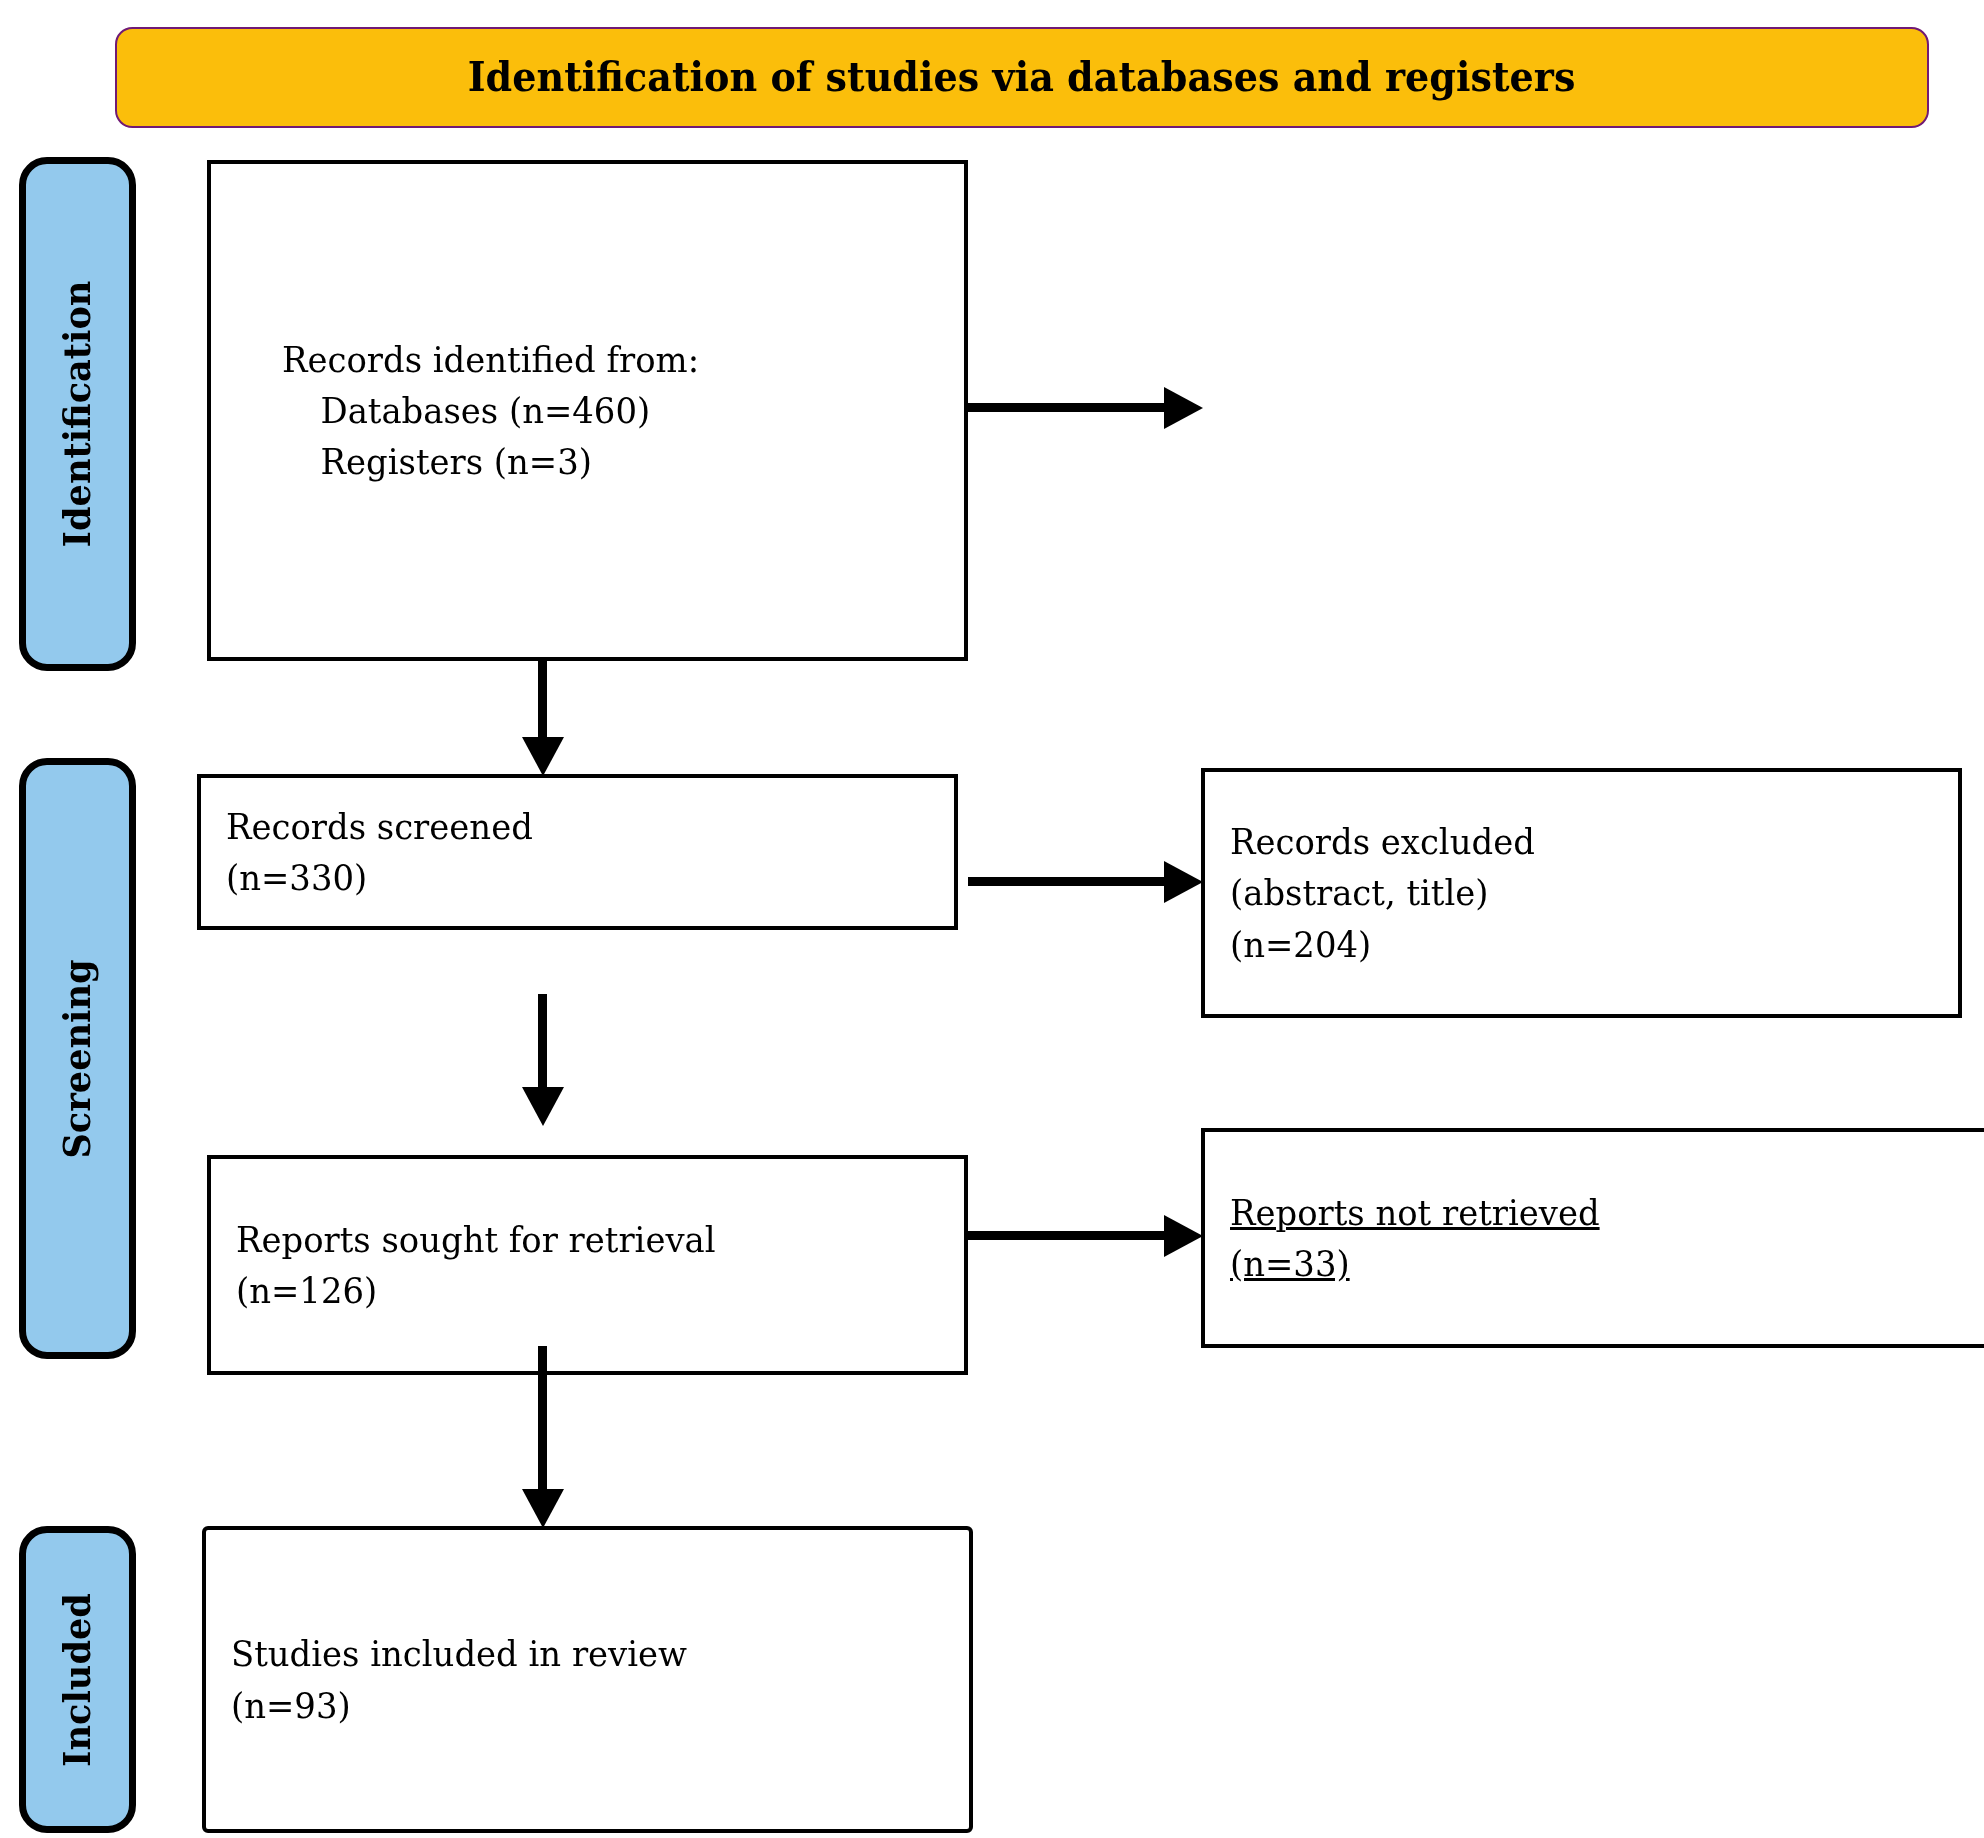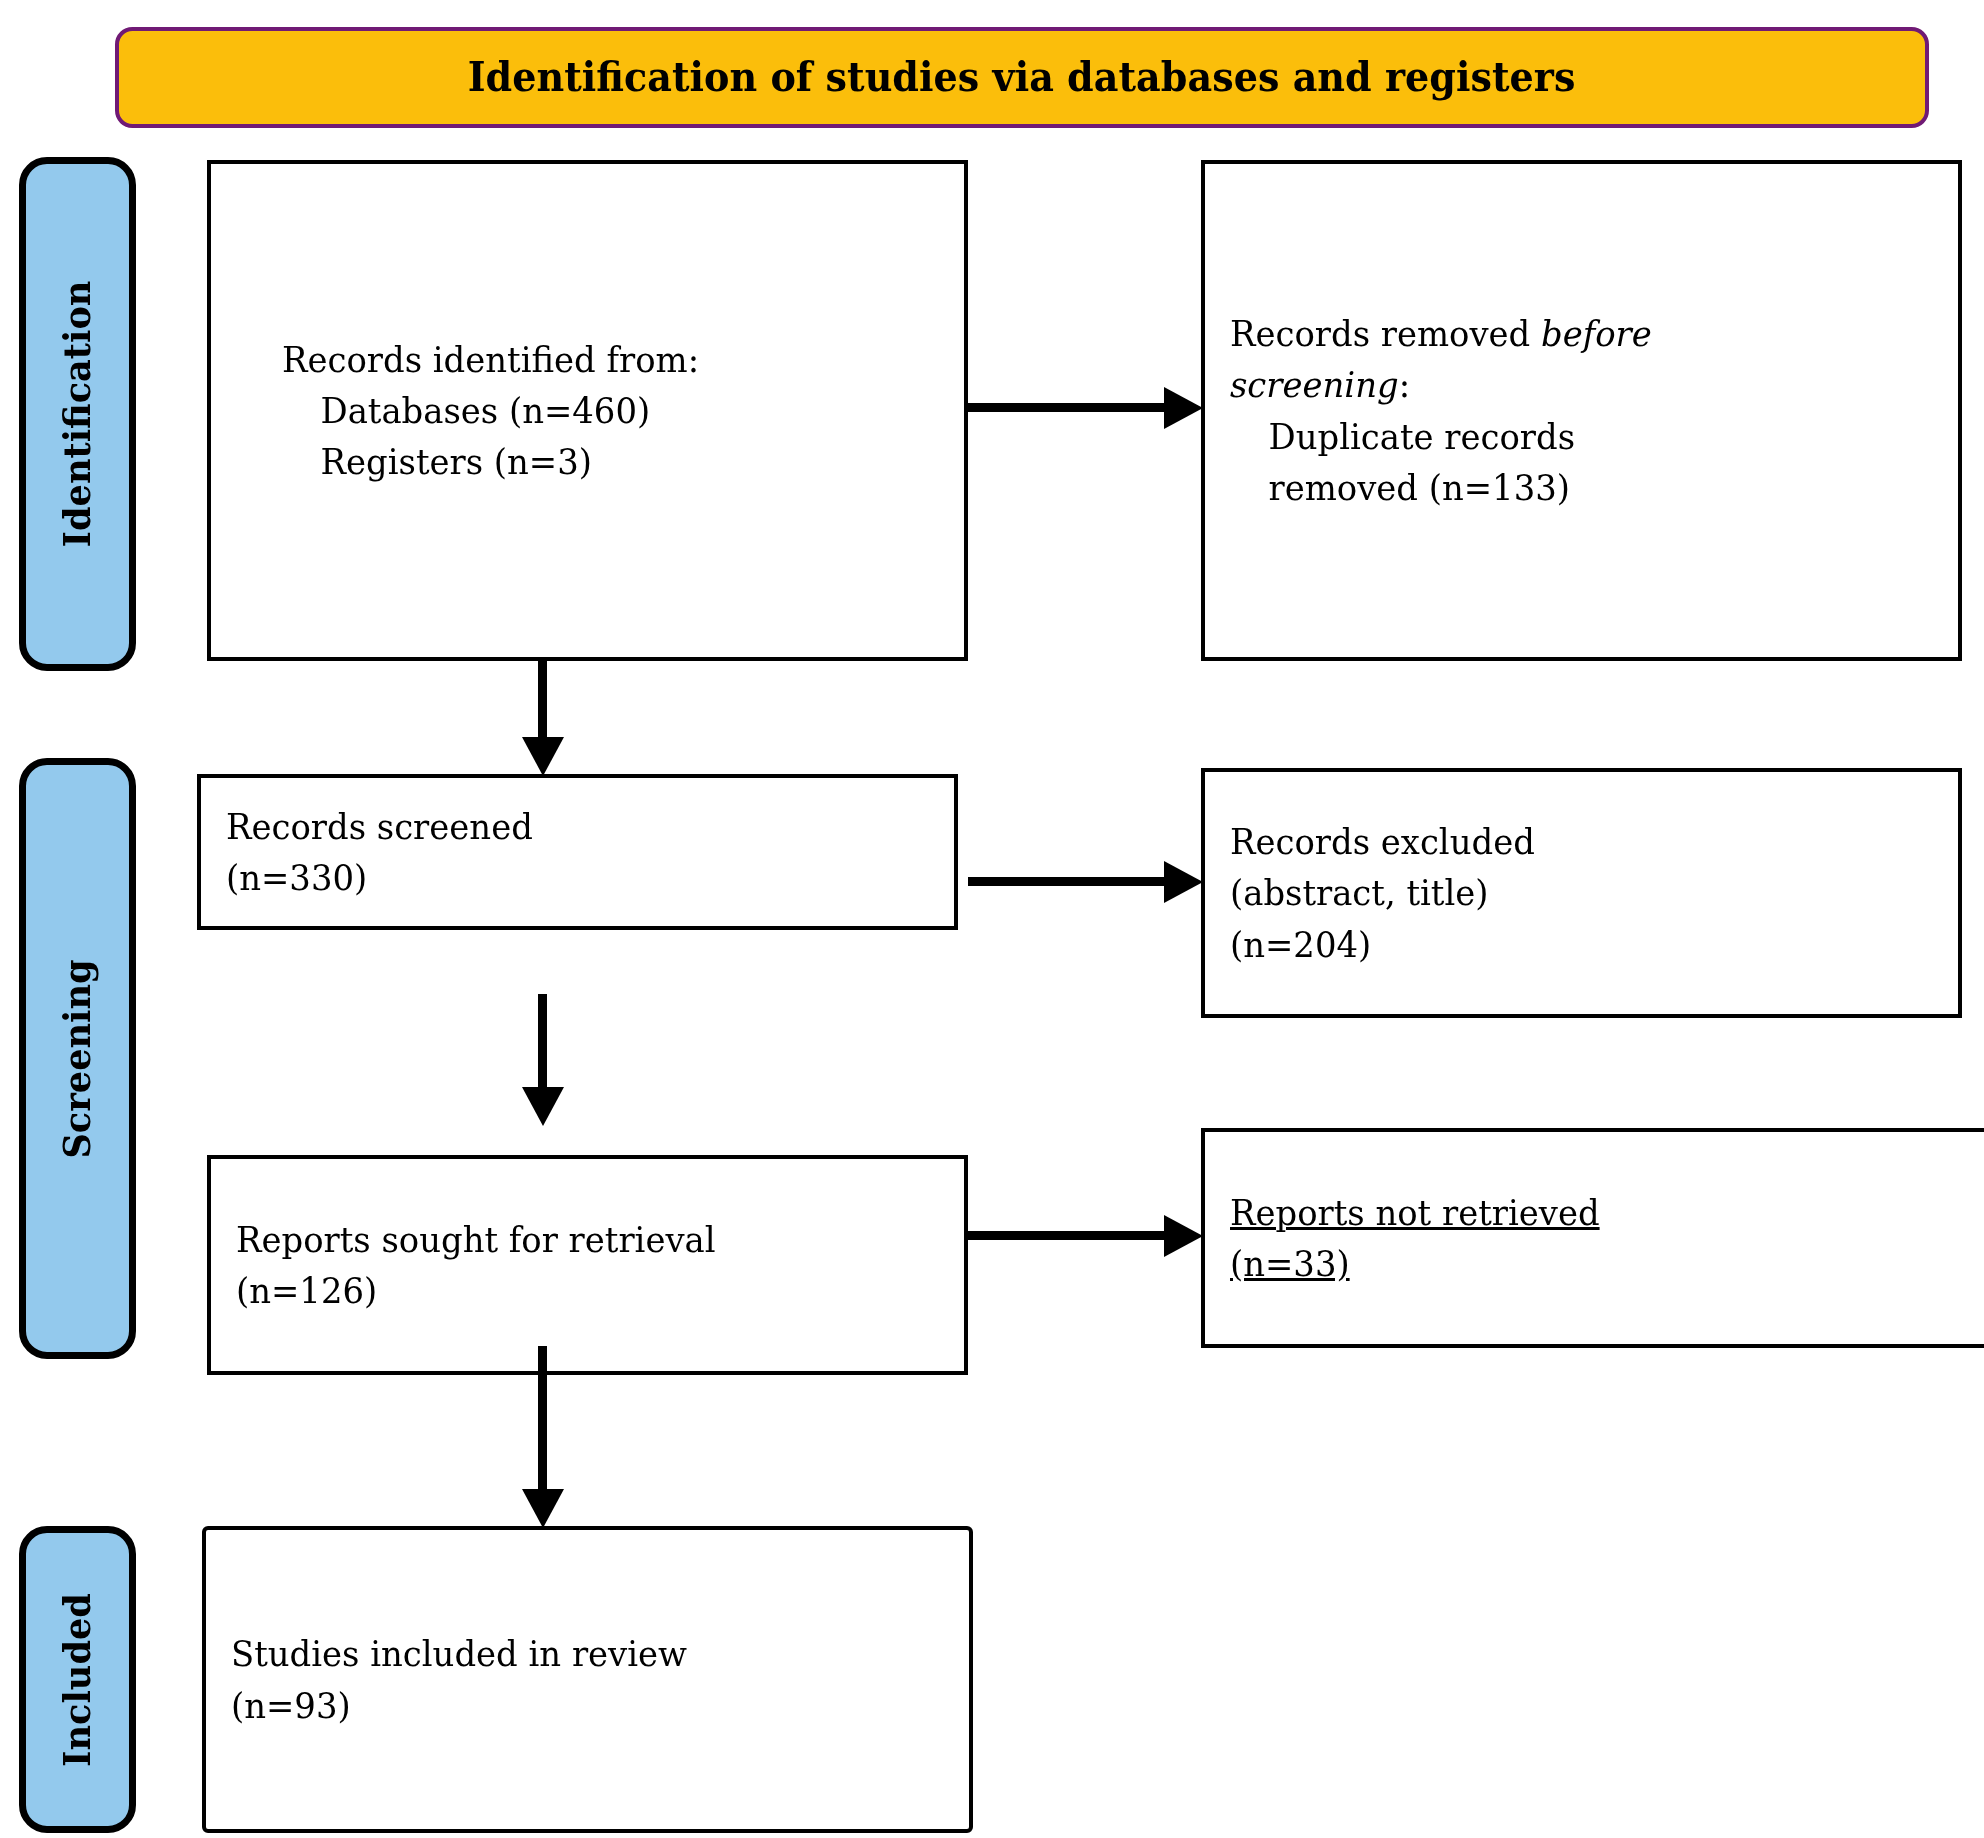--- a/index.html
+++ b/index.html
@@ -21,21 +21,21 @@
   }
 
   
   .banner {
     position: absolute;
     left: 115px;
     top: 27px;
     width: 1814px;
     height: 101px;
     background: #FBBE0B;
-    border: 4px solid #701a75;
+    border: 2px solid #701a75;
     border-radius: 17.4px;
     box-sizing: border-box;
     display: flex;
     align-items: center;
     justify-content: center;
   }
   .banner-title {
     font-size: 41px;
     font-weight: bold;
     color: #000000;
@@ -181,28 +181,20 @@
   </div>
 
   <div class="flowbox" id="box-identified">
     <div class="lines">
       <div class="line">Records identified from:</div>
       <div class="line indent">Databases (n=460)</div>
       <div class="line indent">Registers (n=3)</div>
     </div>
   </div>
 
-  <div class="flowbox" id="box-removed-before">
-    <div class="lines">
-      <div class="line"><span>Records removed </span><span class="ital">before</span></div>
-      <div class="line"><span class="ital">screening</span><span>:</span></div>
-      <div class="line indent">Duplicate records</div>
-      <div class="line indent">removed (n=133)</div>
-    </div>
-  </div>
 
   <div class="flowbox" id="box-screened">
     <div class="lines">
       <div class="line">Records screened</div>
       <div class="line">(n=330)</div>
     </div>
   </div>
 
   <div class="flowbox" id="box-excluded">
     <div class="lines">

